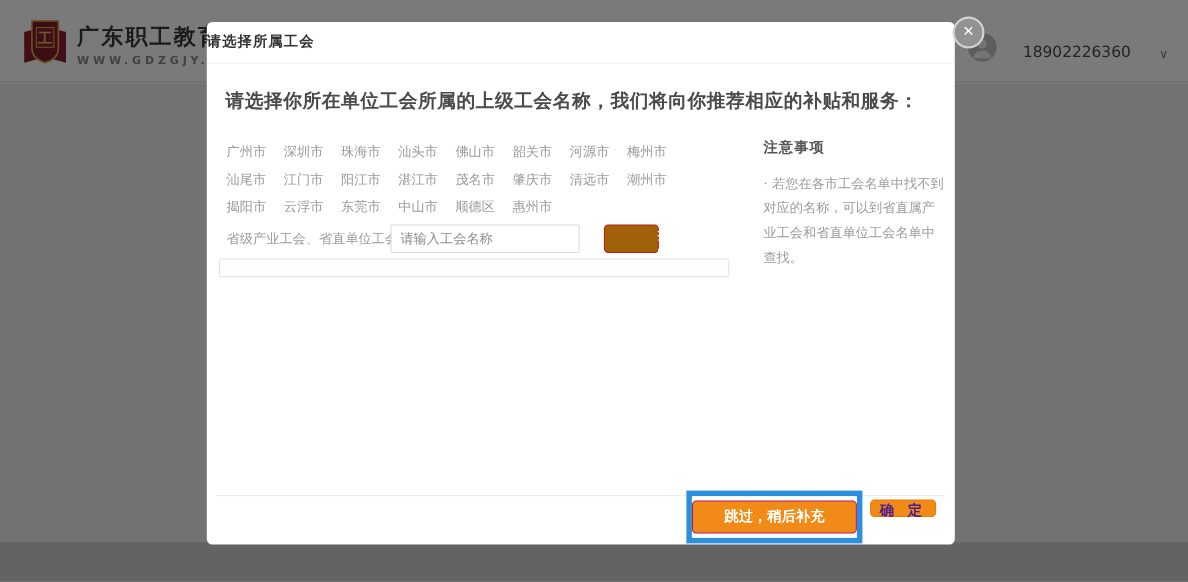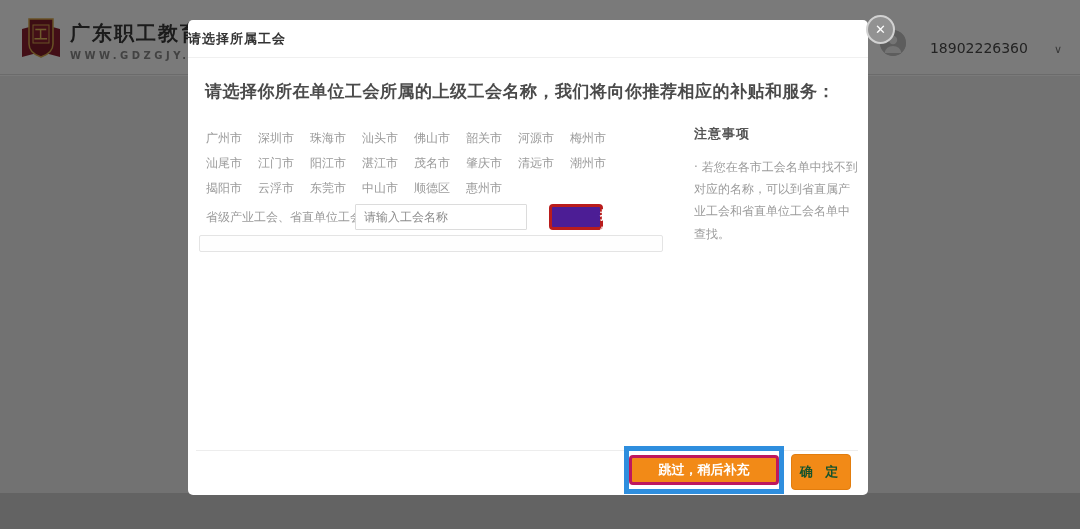--- a/index.html
+++ b/index.html
@@ -38,41 +38,41 @@
   .city-link { display:inline-block; width:40px; margin-right:12px; font-size:12px;
     color:#9a9a9a; cursor:pointer; }
 
   .search-row { position:absolute; left:18px; top:184px; height:26px; }
   .industry-label { position:absolute; left:0; top:5px; font-size:12px; color:#9a9a9a; white-space:nowrap; cursor:pointer; }
   .union-input { position:absolute; left:149px; top:0; width:172px; height:26px;
     border:1px solid #dcdcdc; border-radius:1px; padding:0 8px; font-size:12px; color:#555;
     font-family:"DejaVu Sans","Liberation Sans",sans-serif; outline:none; }
   .union-input::placeholder { color:#8c8c8c; }
   .search-btn { position:absolute; left:343px; top:0; width:50px; height:26px;
-    background:#4c1d95; border:3px solid #b91c1c; border-radius:4px; color:#fff;
+    background:#a16207; border:1px solid #b91c1c; border-radius:4px; color:#fff;
     font-size:12px; font-weight:bold; cursor:pointer; letter-spacing:1px;
     font-family:"DejaVu Sans","Liberation Sans",sans-serif;padding-left:48px; }
   .results-box { position:absolute; left:11px; top:215px; width:464px; height:17px;
     background:#fefefe; border:1px solid #e4e4e4; border-radius:2px; }
 
   .notes { position:absolute; left:506px; top:105px; width:166px; }
   .notes-title { font-size:13px; font-weight:bold; color:#555; letter-spacing:1px; }
   .note-item { margin-top:13px; font-size:12px; color:#9b9b9b; line-height:1.85; }
   .note-marker { margin-right:4px; color:#9b9b9b; }
 
   .footer-divider { position:absolute; left:8px; top:430px; width:662px; height:0;
     border-top:1px solid #ededed; }
   .annotation-box { position:absolute; left:436px; top:426px; width:160px; height:48px;
     border:5px solid #2e8ede; background:#ffffff; z-index:11;
     display:flex; align-items:center; justify-content:center; }
-  .skip-btn { width:156px; height:30px; background:#f28a17; border:3px solid #be185d;
+  .skip-btn { width:156px; height:30px; background:#f28a17; border:1px solid #be185d;
     border-radius:4px; color:#fff; font-size:13px; font-weight:bold; cursor:pointer;
     font-family:"DejaVu Sans","Liberation Sans",sans-serif; }
-  .confirm-btn { position:absolute; left:603px; top:434px; width:60px; height:36px;
-    background:#f28a17; border:1px solid #e27d0e; border-radius:4px; color:#14532d;
+  .confirm-btn { position:absolute; left:603px; top:434px; width:60px; height:16px;
+    background:#f28a17; border:1px solid #e27d0e; border-radius:4px; color:#4c1d95;
     font-size:13px; font-weight:bold; letter-spacing:4px; cursor:pointer;
     font-family:"DejaVu Sans","Liberation Sans",sans-serif; }
 
   .close-btn { position:absolute; left:866px; top:15px; width:29px; height:29px;
     border-radius:50%; background:#929292; border:2px solid #d2d2d2; color:#fff;
     font-size:13px; font-weight:bold; z-index:12; display:flex; align-items:center;
     justify-content:center; cursor:pointer; font-family:"DejaVu Sans","Liberation Sans",sans-serif; }
 </style>
 </head>
 <body>

